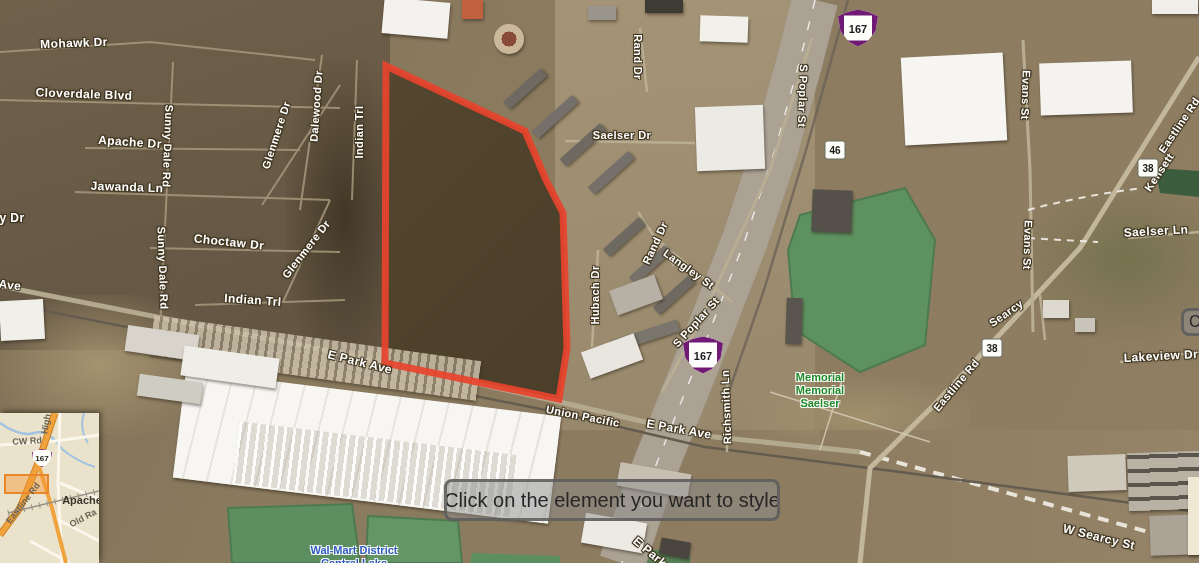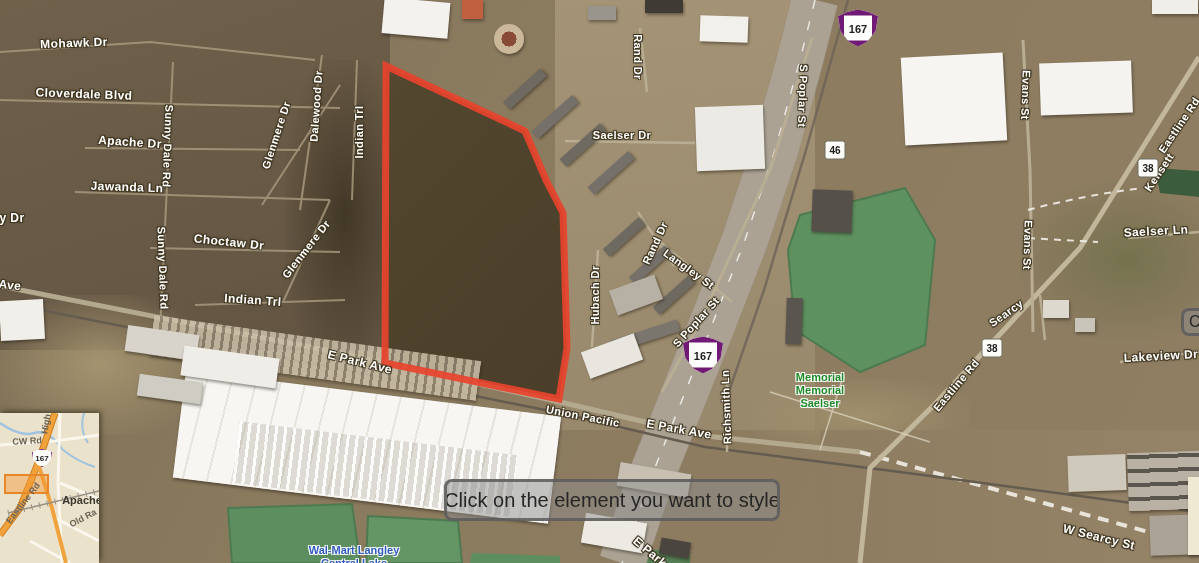--- a/index.html
+++ b/index.html
@@ -232,21 +232,21 @@
       <div class="shield-box" style="left: 1148px; top: 168px;">38</div>
       <div class="shield-box" style="left: 992px; top: 348px;">38</div>
     </div>
   <div id="area-labels" class="abs" style="inset:0;z-index:6;">
       <div class="alabel" style="left: 820px; top: 371px; color: rgb(30, 138, 40);">
         <div>Memorial</div>
         <div>Memorial</div>
         <div>Saelser</div>
       </div>
       <div class="alabel" style="left: 354px; top: 544px; color: rgb(47, 91, 191);">
-        <div>Wal-Mart Langley</div>
+        <div>Wal-Mart District</div>
         <div>Central Lake</div>
       </div>
     </div>
 
   <div id="inset">
     <svg width="99" height="150">
       <path d="M0,10 Q20,24 34,20 T62,36" stroke="#9fc3e0" stroke-width="2.5" fill="none"></path>
       <path d="M62,36 Q76,48 95,54" stroke="#9fc3e0" stroke-width="2" fill="none"></path>
       <path d="M84,0 Q79,16 88,30" stroke="#9fc3e0" stroke-width="2" fill="none"></path>
       <g stroke="#fbf7ec" stroke-width="3" fill="none">

